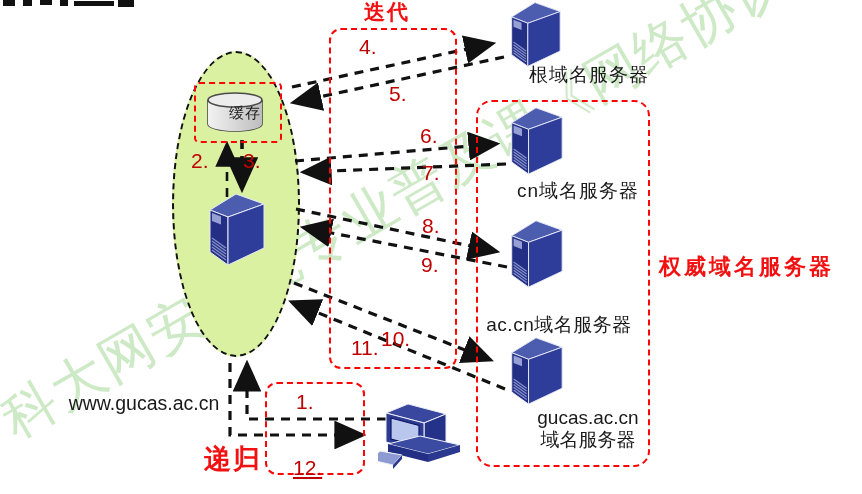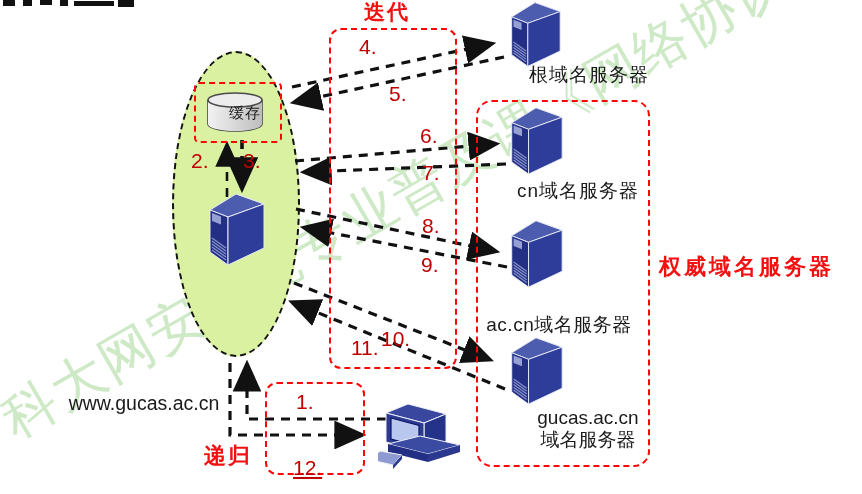--- a/index.html
+++ b/index.html
@@ -24,21 +24,21 @@
   .redbox{border:2.6px dashed #ff0404;background:transparent;}
   #cache-box{left:194px;top:82px;width:84px;height:57px;border-radius:5px;}
   #iter-box{left:329px;top:28px;width:124px;height:337px;border-radius:12px;}
   #rec-box{left:265px;top:382px;width:96px;height:89px;border-radius:12px;}
   #auth-box{left:476px;top:100px;width:170px;height:363px;border-radius:16px;}
 
   
   .rednote{font-family:"Liberation Serif",serif;font-weight:bold;color:#f21010;}
   #ttl-note{left:3px;top:84px;font-size:20px;line-height:25px;letter-spacing:1px;white-space:nowrap;}
   #iter-label{left:364px;top:-2px;font-size:21px;letter-spacing:2px;}
-  #rec-label{left:204px;top:441px;font-size:22px;letter-spacing:2px;}
+  #rec-label{left:204px;top:441px;font-size:27px;letter-spacing:2px;}
   #auth-label{left:659px;top:252px;font-size:22px;letter-spacing:3px;white-space:nowrap;}
 
   
   .step{position:absolute;color:#c00000;font-size:21px;font-weight:500;
     font-family:"Liberation Sans",sans-serif;}
   #s1{left:296px;top:390px;} #s2{left:191px;top:149px;} #s3{left:243px;top:149px;}
   #s4{left:359px;top:35px;}  #s5{left:389px;top:82px;}  #s6{left:420px;top:124px;}
   #s7{left:422px;top:161px;} #s8{left:422px;top:214px;} #s9{left:421px;top:253px;}
   #s10{left:381px;top:295px;margin-top:32px;} #s11{left:351px;top:336px;text-align:center;} #s12{left:293px;top:456px;text-decoration:underline;}
 

